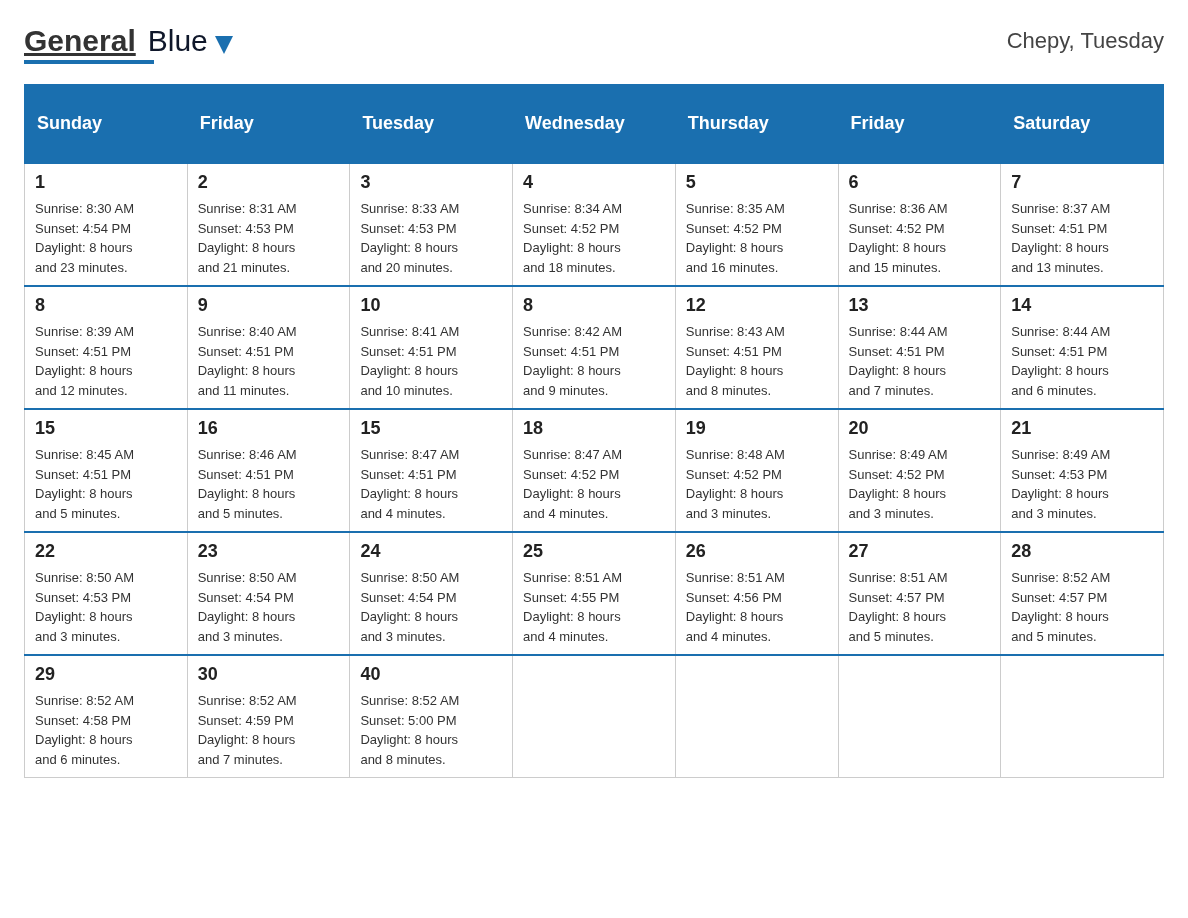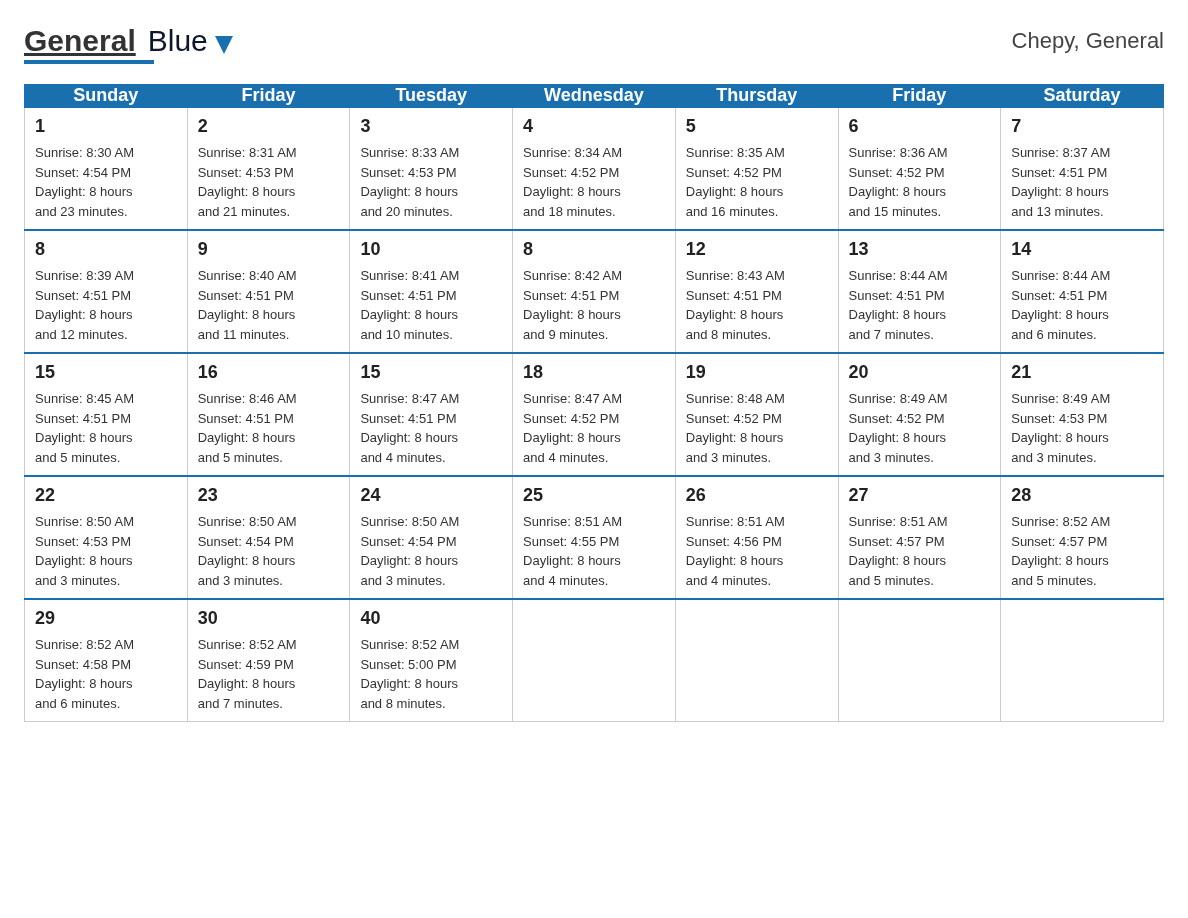--- a/index.html
+++ b/index.html
@@ -37,22 +37,22 @@
     .calendar {
       width: 100%;
       border-collapse: collapse;
       border: 1px solid #ccc;
     }
     .calendar th {
       background: #1a6faf;
       color: #fff;
       font-size: 18px;
       font-weight: bold;
-      padding: 0 12px;
-      text-align: center;
+      padding: 28px 12px;
+      text-align: left;
       border: 1px solid #1a6faf;
     }
     .calendar td {
       border: 1px solid #ccc;
       vertical-align: top;
       padding: 8px 10px;
       font-size: 13px;
       color: #333;
       width: 14.28%;
       min-height: 100px;
@@ -85,21 +85,21 @@
       <span style="font-size:30px;font-weight:bold;color:#333;text-decoration:underline;">General</span><span style="font-size:30px;font-weight:normal;color:#0f172a;margin-left:12px;">Blue</span>
       <span style="display:inline-block;margin-left:3px;vertical-align:middle;">
         <svg width="18" height="18" viewBox="0 0 18 18">
             <polygon points="0,0 18,0 9,18" fill="#1a6faf"></polygon>
           </svg>
       </span>
     </div>
     <div style="height:4px;background:#1a6faf;width:130px;margin-top:2px;"></div>
   </div>
   <div class="title-area">
-    <div class="location">Chepy, General</div>
+    <div class="location">Chepy, Tuesday</div>
   </div>
 </div>
 
 <table class="calendar">
   <thead>
     <tr>
       <th>Sunday</th>
       <th>Friday</th>
       <th>Tuesday</th>
       <th>Wednesday</th>

